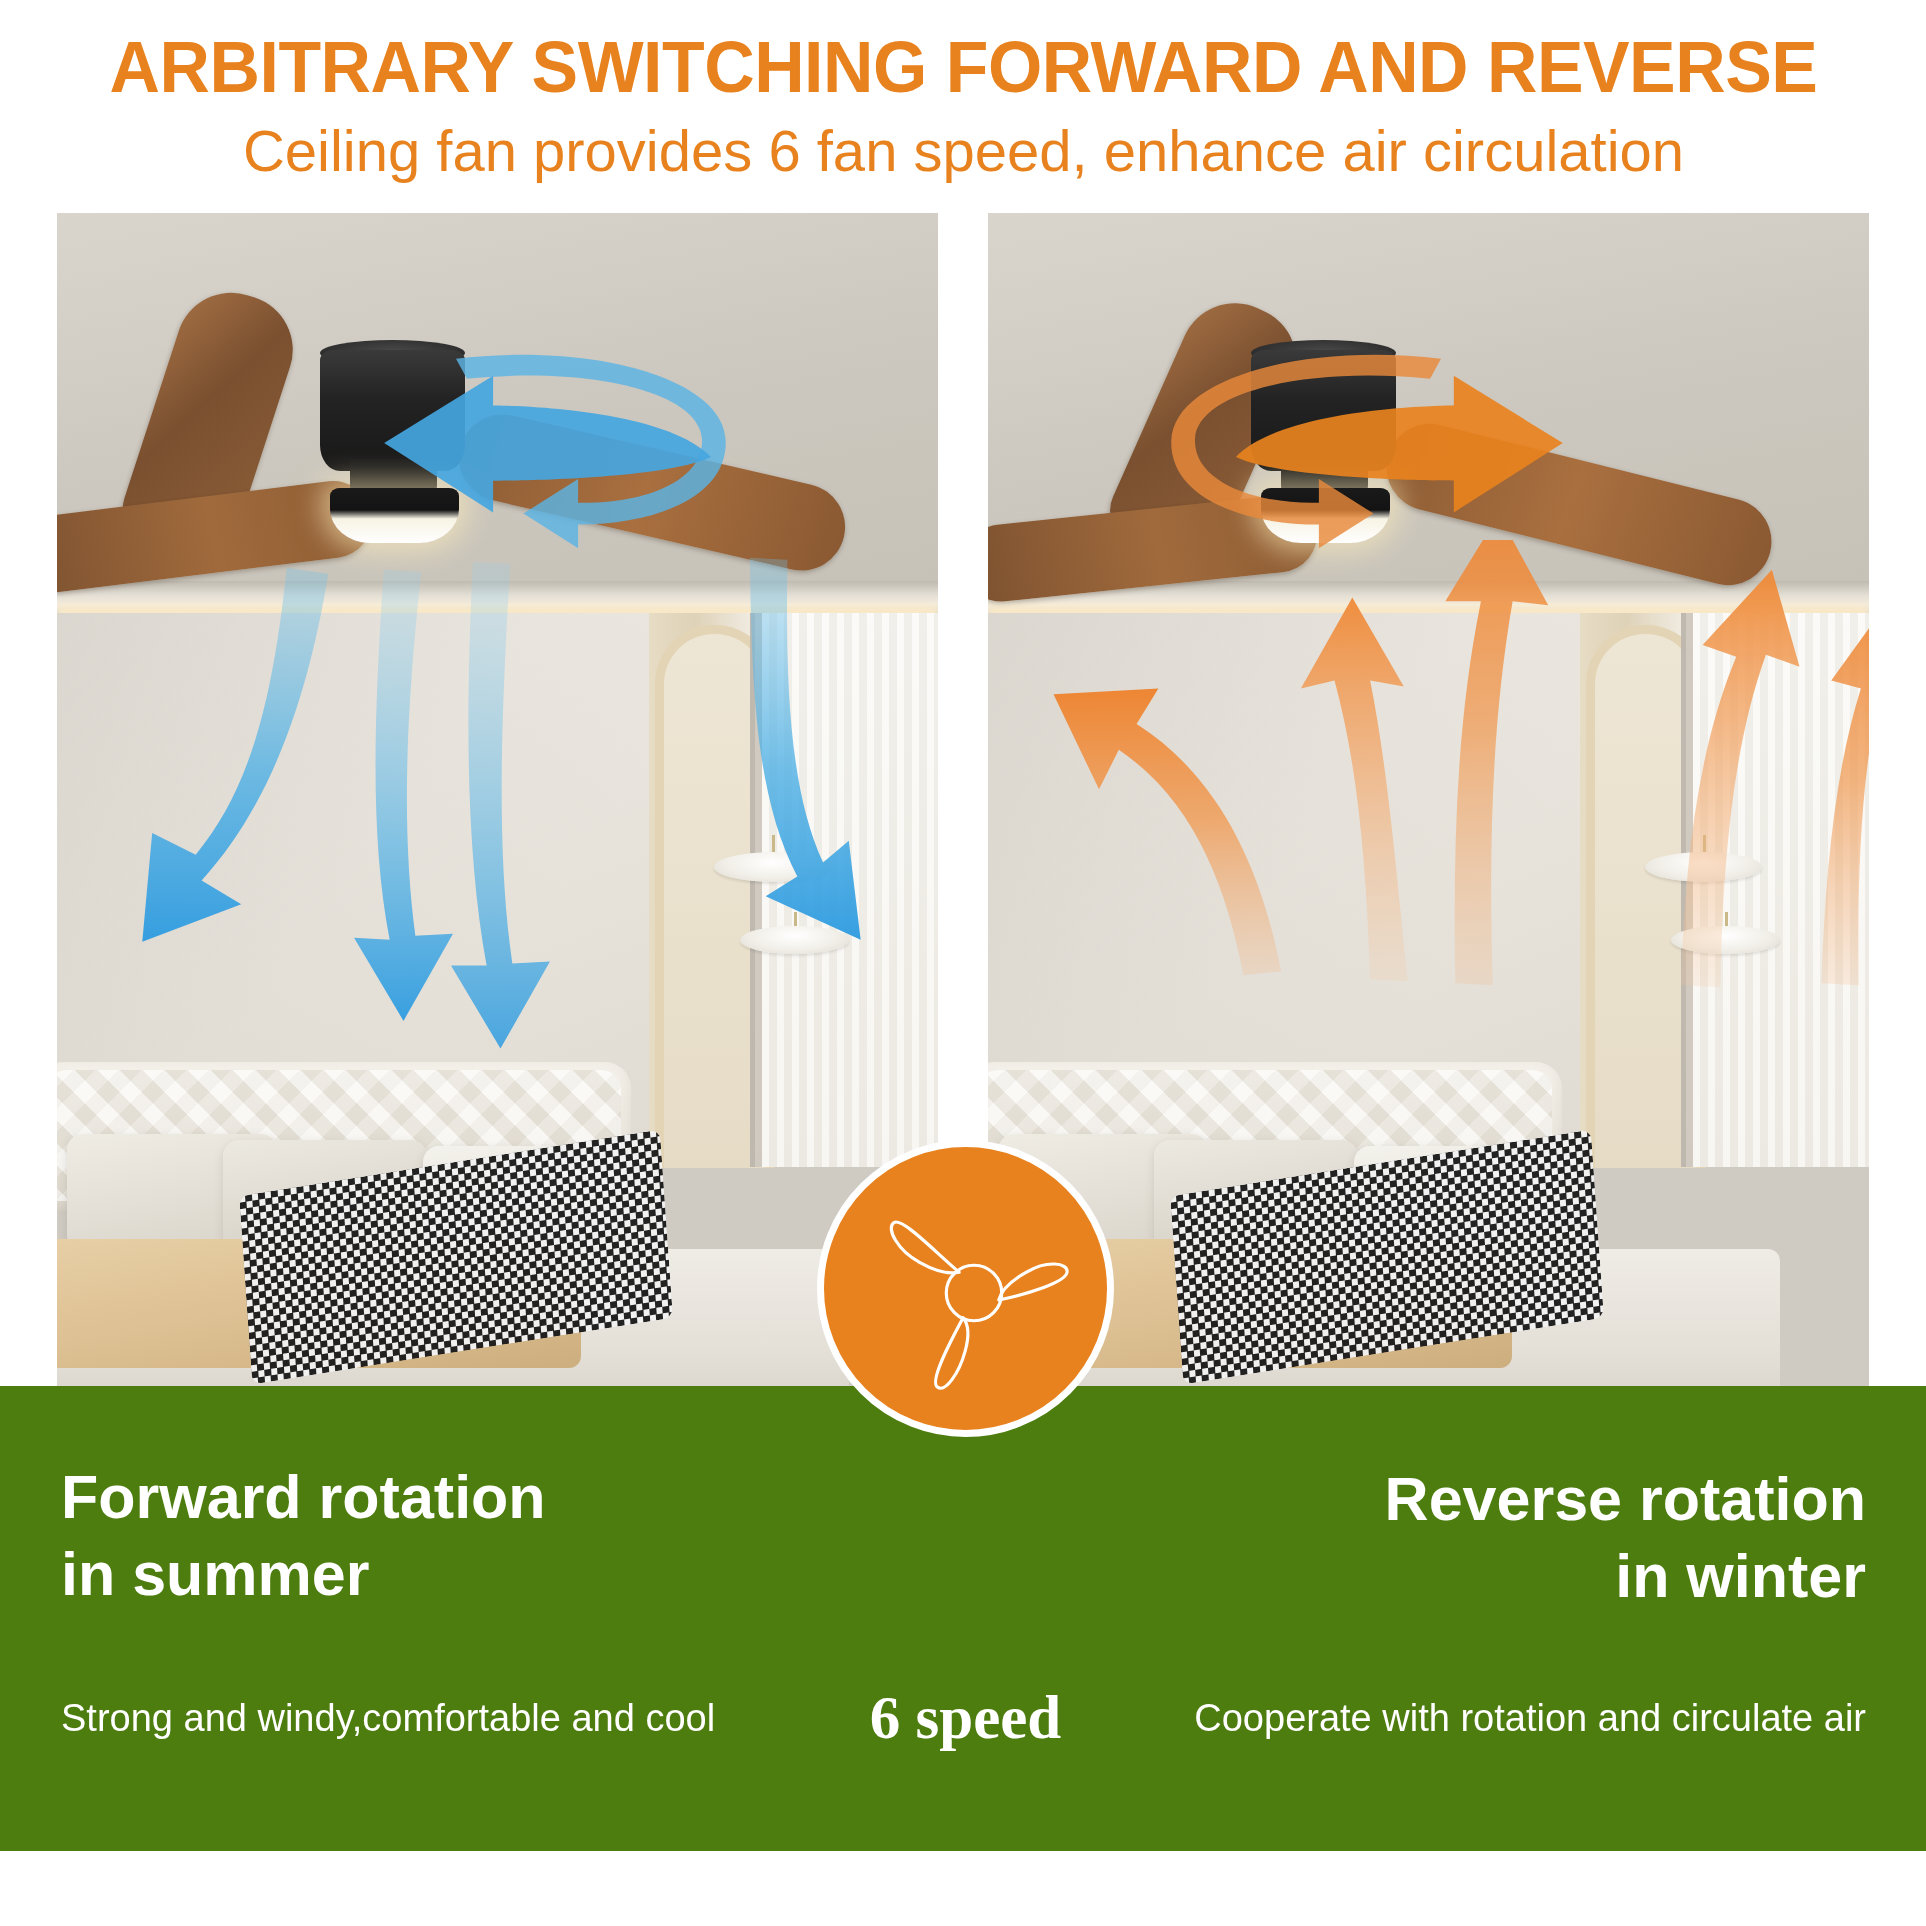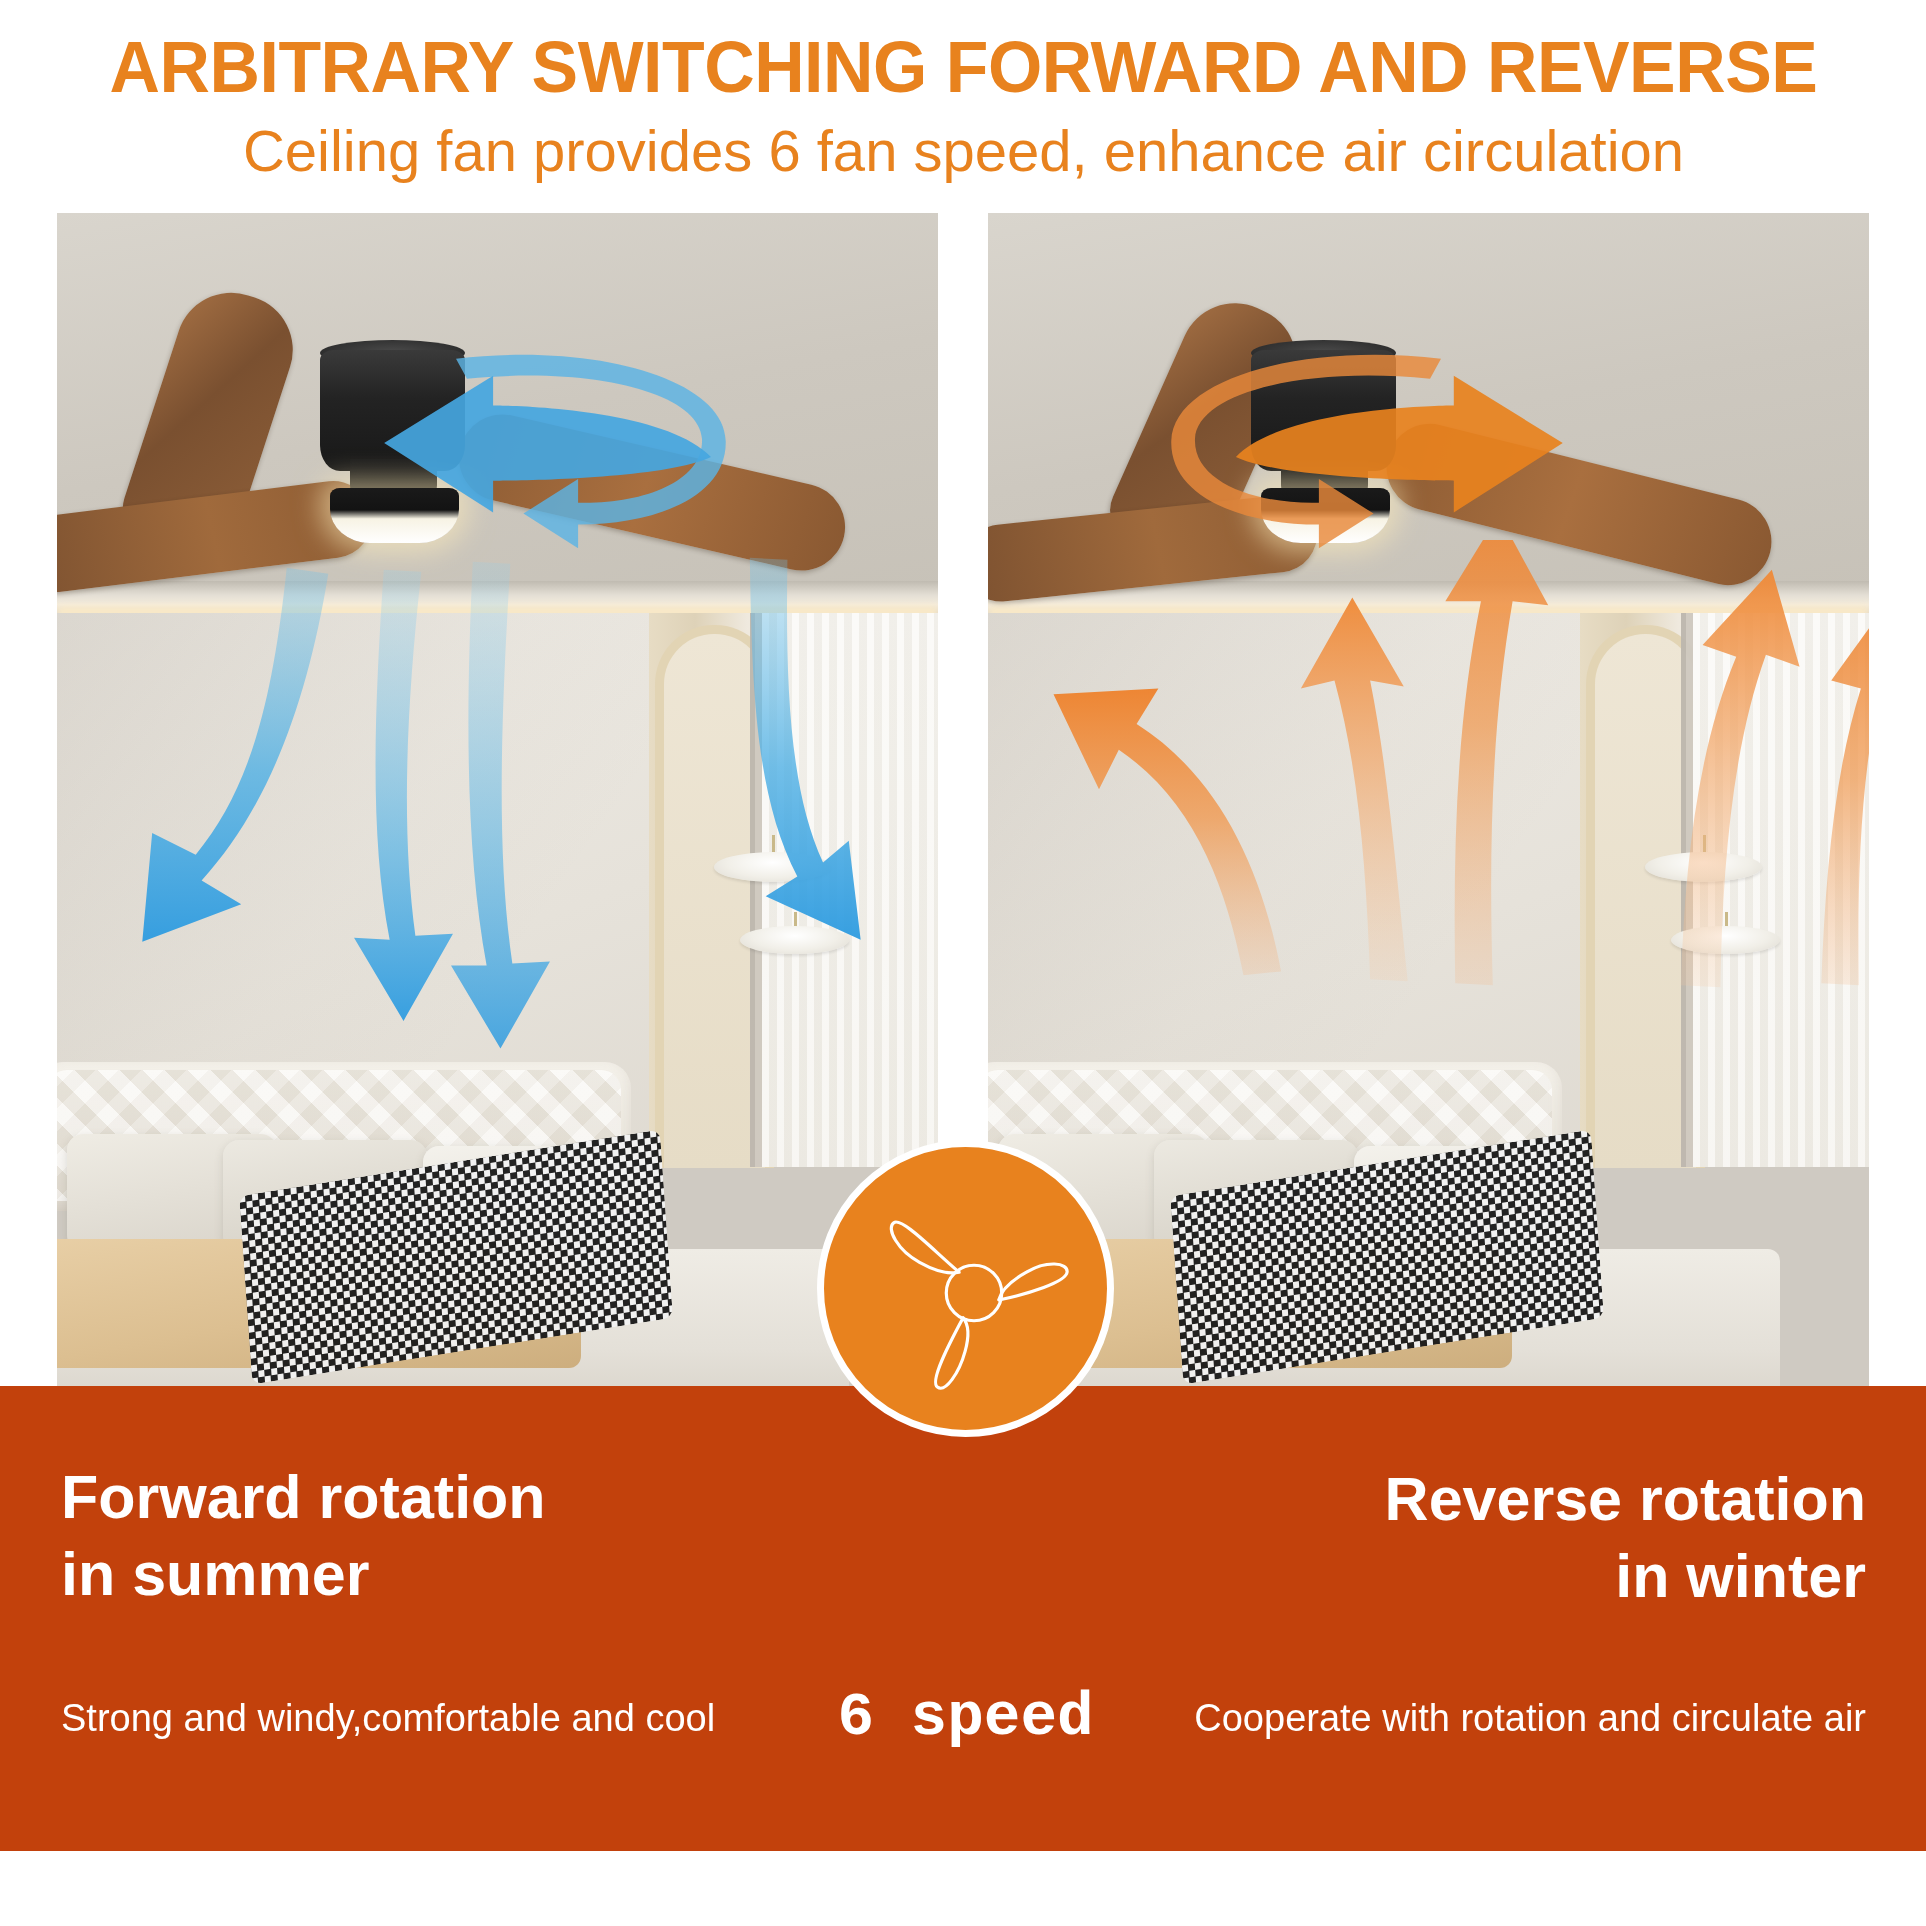--- a/index.html
+++ b/index.html
@@ -269,21 +269,21 @@
   .rot-arrow { position: absolute; left: 139px; top: 119px; width: 614px; height: 238px; }
 
   
   .airflow { position: absolute; left: 0; top: 327px; width: 881px; height: 752px; }
 
   
   #footer-bar {
     position: absolute;
     left: 0; top: 1386px;
     width: 1927px; height: 465px;
-    background: #c2410c;
+    background: #4d7c0f;
   }
   .foot-col { position: absolute; top: 0; }
   #foot-left  { left: 0px;   width: 832px; }
   #foot-right { left: 1095px; width: 832px; }
 
   .foot-title {
     font-family: "Liberation Sans", sans-serif;
     font-weight: 700;
     font-size: 61px;
     line-height: 77px;
@@ -311,21 +311,21 @@
     border-radius: 50%;
     background: #E8821E;
     border: 7px solid #ffffff;
     z-index: 6;
   }
   #speed-label {
     position: absolute;
     left: 817px; top: 1683px;
     width: 297px;
     text-align: center;
-    font-family: Liberation Mono, monospace;
+    font-family: Liberation Serif, serif;
     font-weight: 700;
     font-size: 61px;
     color: #ffffff;
     z-index: 7;
   }
   #badge-fan-icon {
     position: absolute;
     left: 48px; top: 44px;
     width: 204px; height: 204px;
   }

